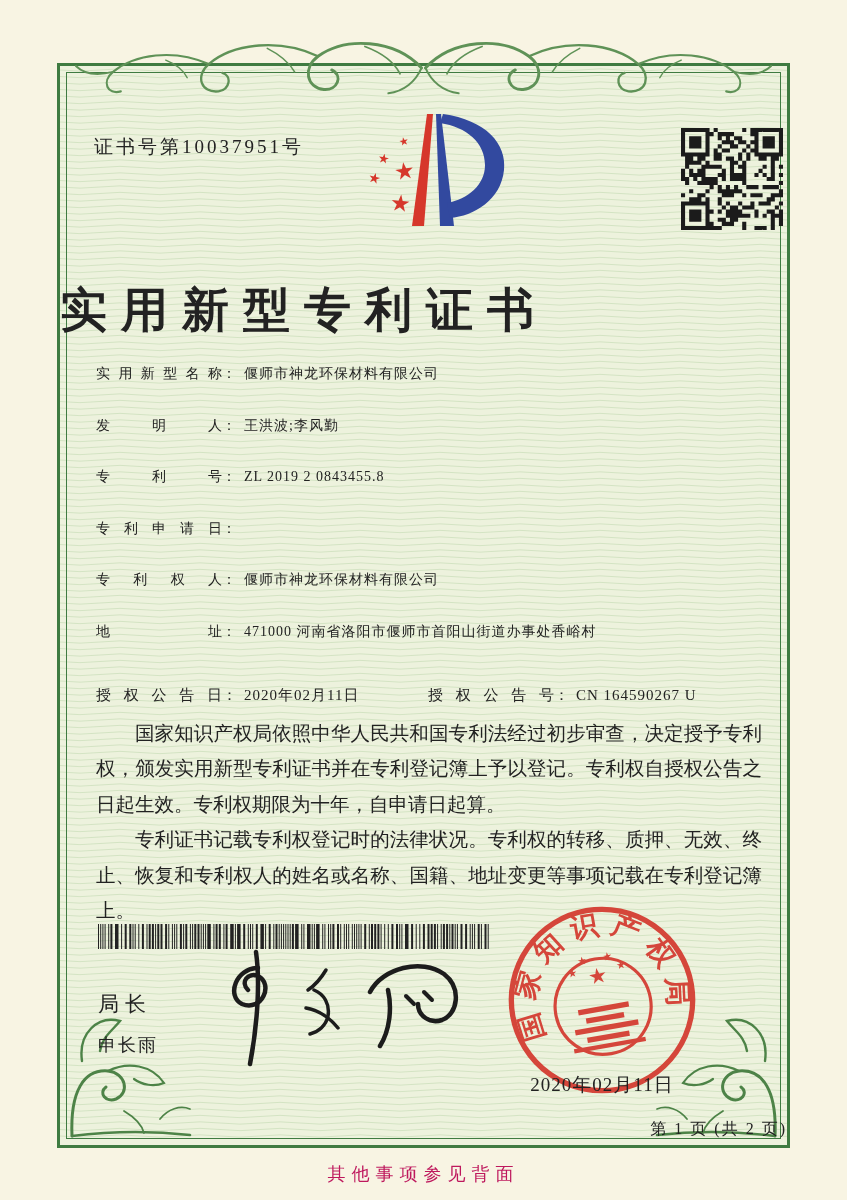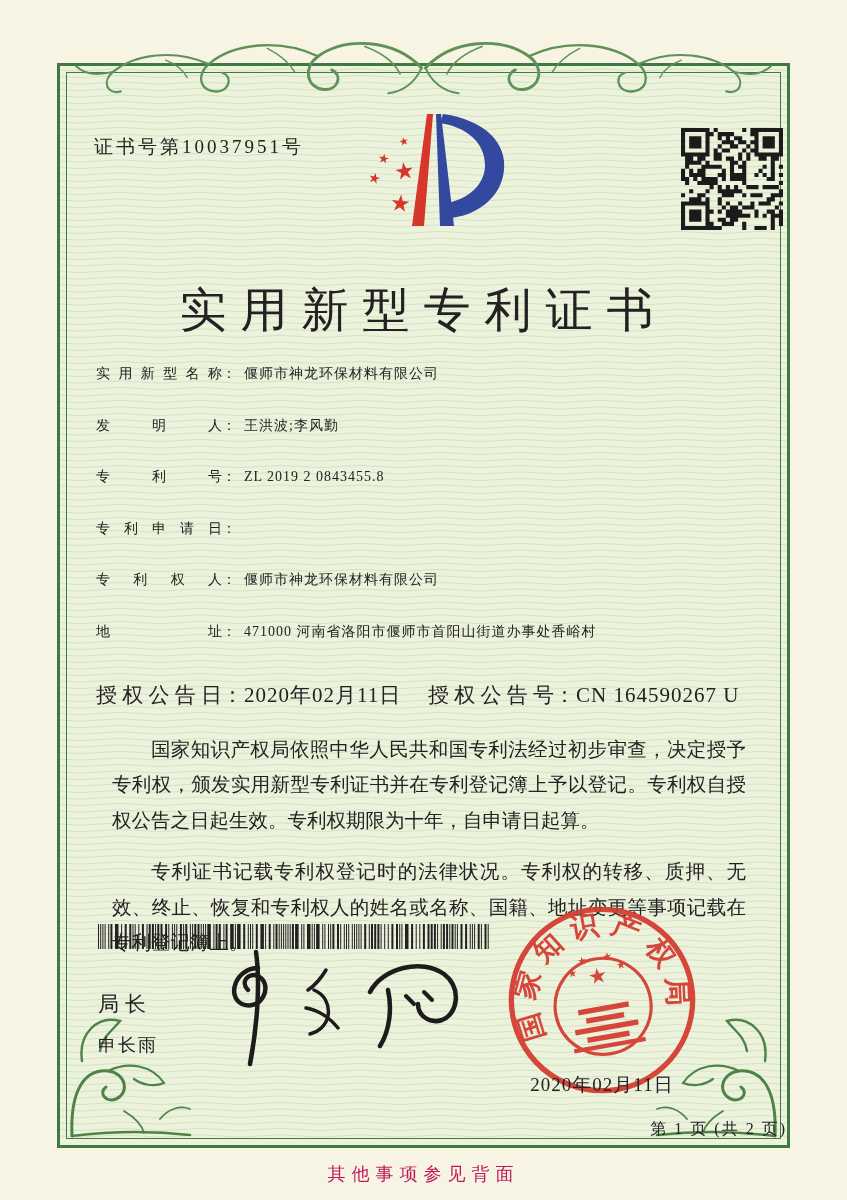--- a/index.html
+++ b/index.html
@@ -21,36 +21,36 @@
   .corner{position:absolute;bottom:4px;width:130px;height:150px;z-index:1}
   .corner.left{left:4px}
   .corner.right{right:4px;transform:scaleX(-1)}
 
   .content{position:absolute;inset:0;z-index:2}
   .cert-no{position:absolute;left:34px;top:68px;font-size:19px;letter-spacing:3px}
   .logo{position:absolute;left:282px;top:40px;width:170px;height:132px}
   .logo svg{position:absolute;inset:0}
   .lstar{position:absolute;color:var(--logored);line-height:1}
   .qr{position:absolute;left:621px;top:62px;width:102px;height:102px}
-  .title{position:absolute;left:0;right:0;top:182px;text-align:center;
-         font-size:47px;font-weight:normal;letter-spacing:14px}
+  .title{position:absolute;left:0;right:0;top:182px;
+         font-size:47px;font-weight:bold;letter-spacing:14px}
 
   .fields{position:absolute;left:36px;top:294px;right:30px}
   .frow{display:flex;font-size:14px;line-height:27px;margin-bottom:24.5px}
   .flabel{width:126px;text-align:justify;text-align-last:justify;flex:none}
   .fcolon{flex:none;width:22px}
   .fvalue{letter-spacing:1px;white-space:nowrap}
 
-  .grant{position:absolute;top:616px;display:flex;font-size:21px;line-height:27px}
+  .grant{position:absolute;top:616px;display:flex;font-size:15px;line-height:27px}
   .grant1{left:36px}
   .grant2{left:368px}
 
   .paras{position:absolute;left:36px;top:650px;width:666px;
          font-size:19.5px;line-height:1.82;text-align:justify}
-  .paras p{margin:16px;text-indent:2em}
+  .paras p{margin:0;text-indent:2em}
 
   .barcode{position:absolute;left:38px;top:858px;width:392px;height:25px}
   .officer-title{position:absolute;left:38px;top:924px;font-size:21px;letter-spacing:6px}
   .officer-name{position:absolute;left:38px;top:967px;font-size:18px;letter-spacing:2px}
   .signature{position:absolute;left:150px;top:880px;width:270px;height:125px}
 
   .seal{position:absolute;left:446px;top:838px;width:192px;height:192px;
         transform:rotate(-10deg);opacity:.93}
   .seal-date{position:absolute;left:452px;top:1006px;width:180px;text-align:center;
              font-size:19px;letter-spacing:1px;z-index:3}

